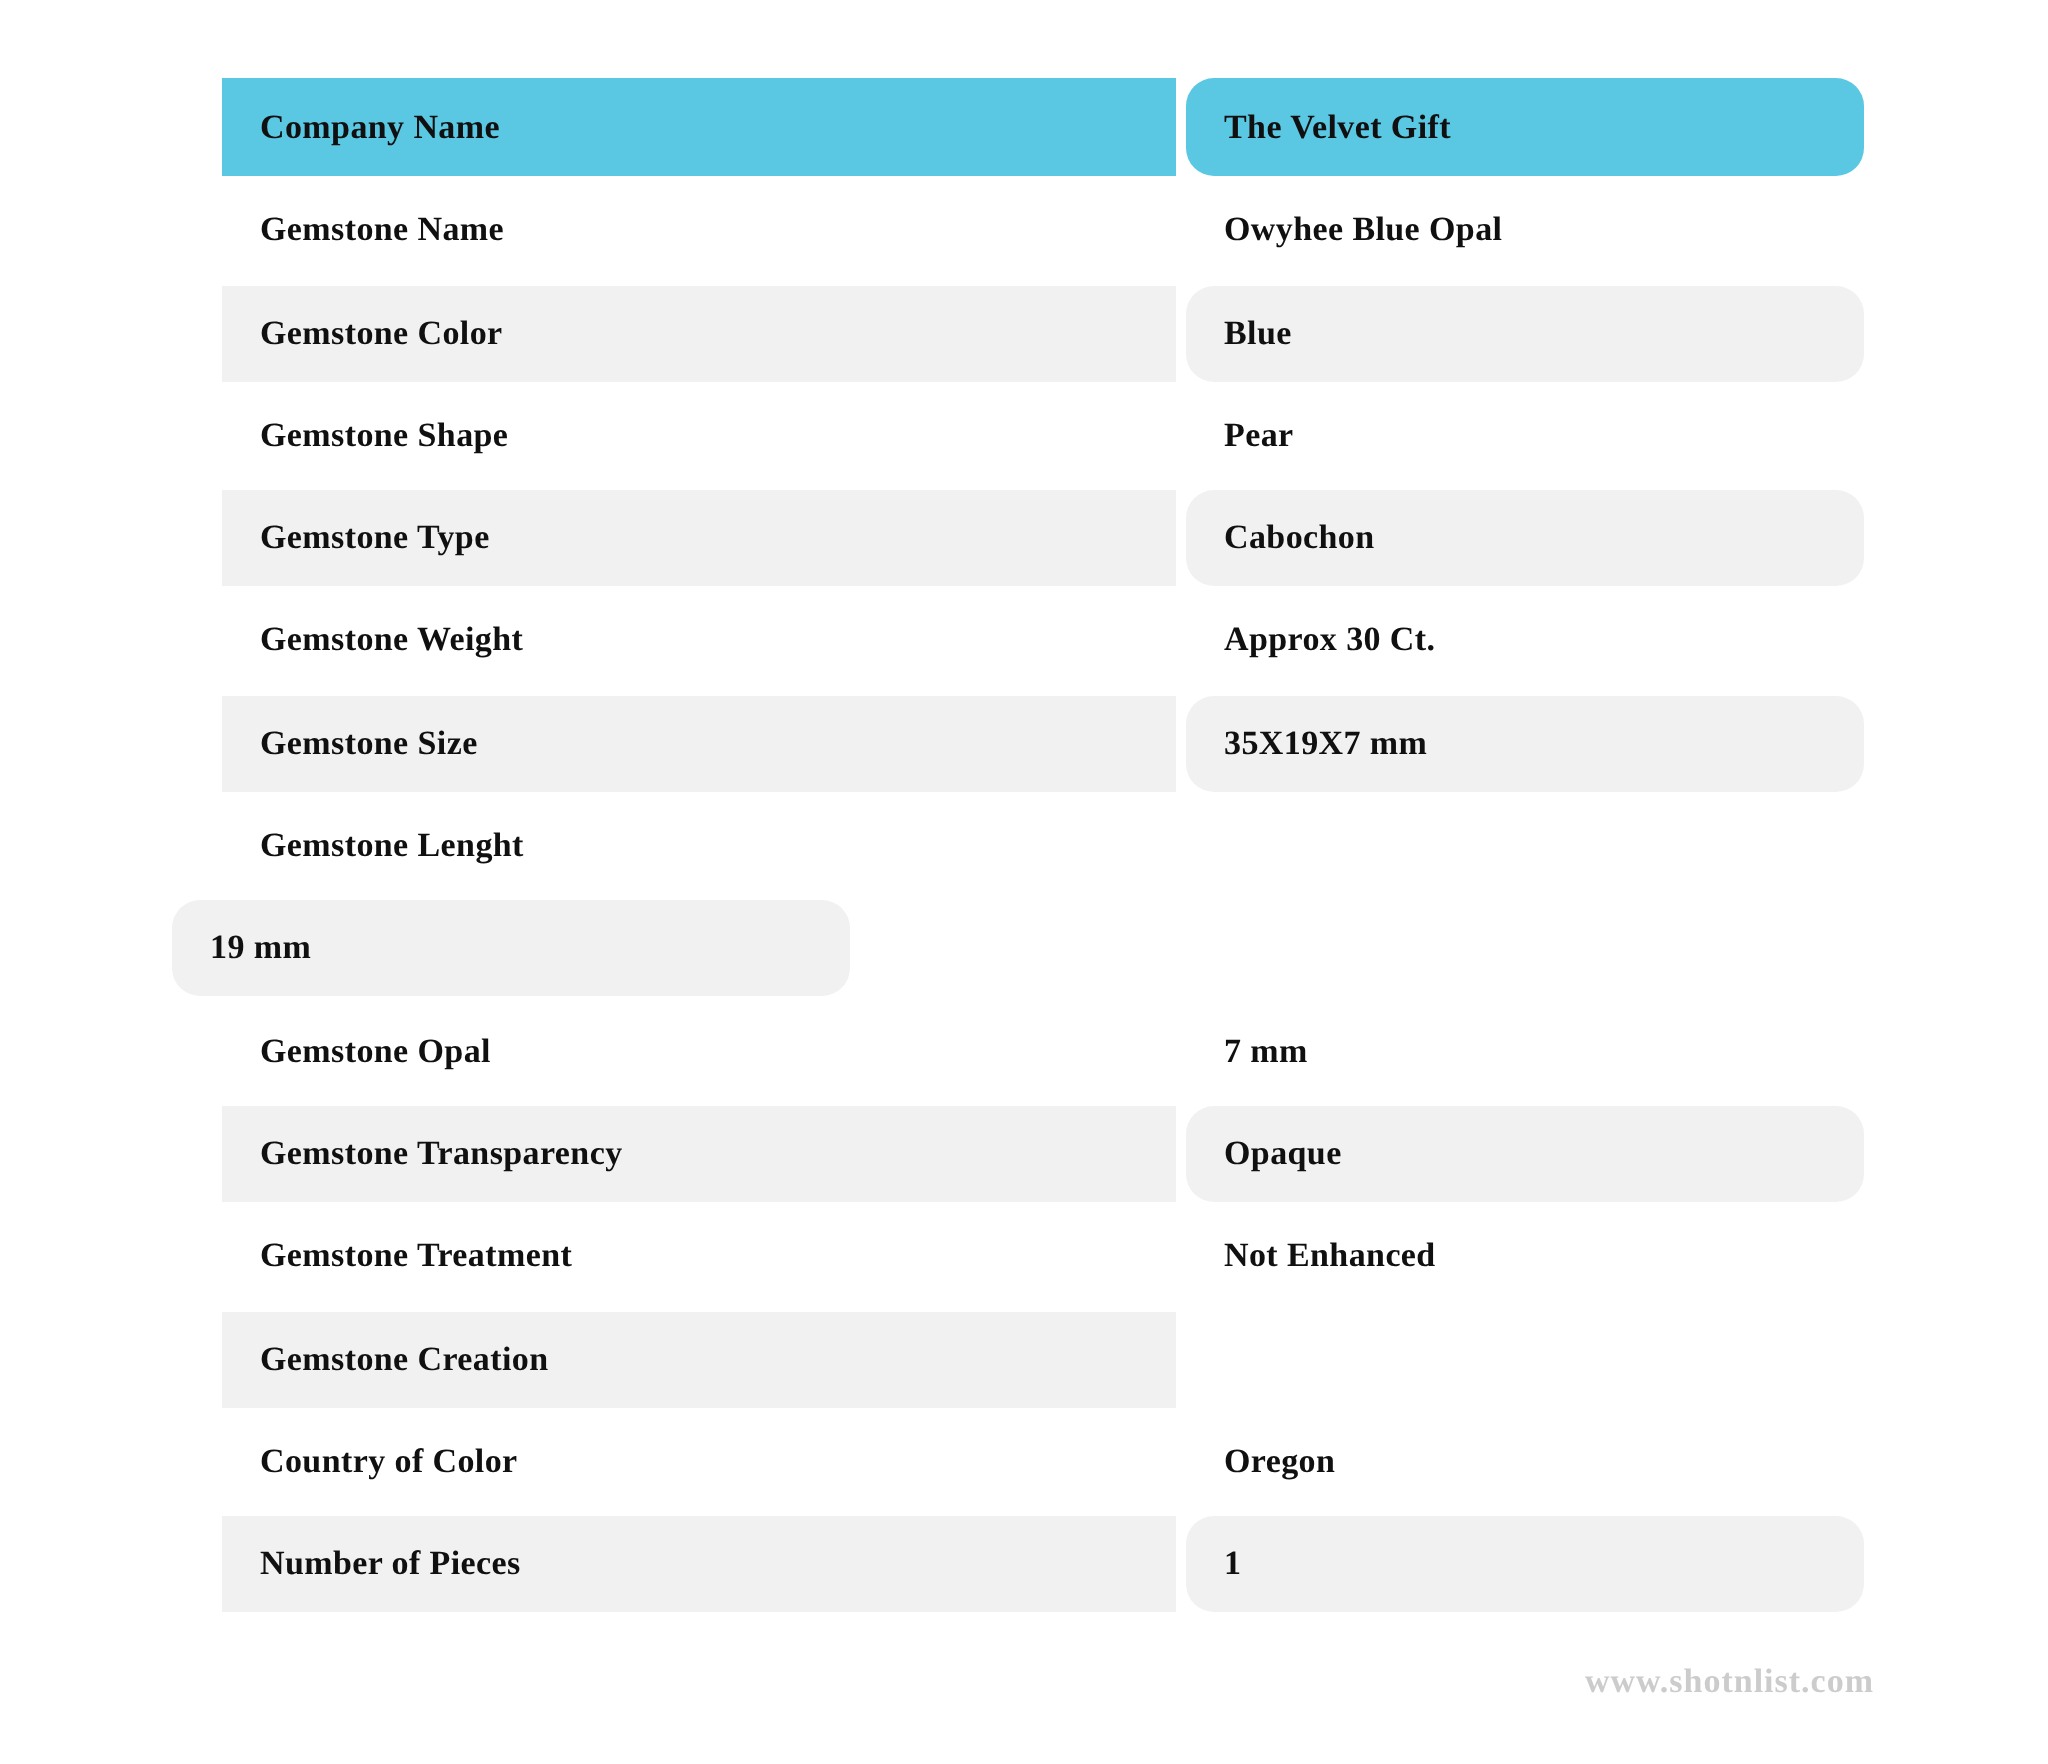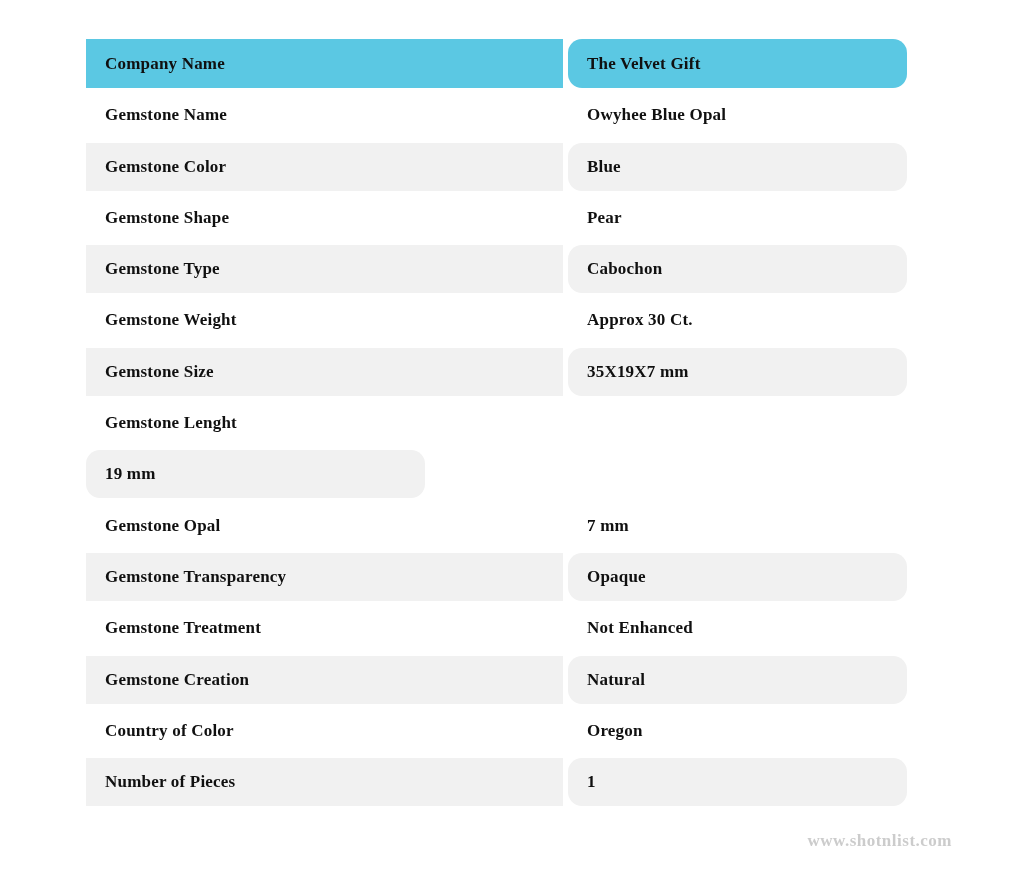--- a/index.html
+++ b/index.html
@@ -31,30 +31,30 @@
   .cell {
     display: flex;
     align-items: center;
     padding-left: 19px;
     box-sizing: border-box;
     font-weight: 700;
     font-size: 17px;
     color: #101010;
     letter-spacing: 0.2px;
   }
-  .cell.label { width: 477px; }
+  .cell.label { width: 477px; margin-left: 25px; }
   .cell.value { width: 339px; border-radius: 14px; }
   .row.header .cell { background: #5bc8e3; }
   .row.header { height: 49px; }
   .row.data:nth-child(odd) .cell { background: #f1f1f1; }
   .row.data:nth-child(even) .cell { background: #ffffff; }
   .watermark {
     position: absolute;
     top: 831px;
-    right: 72px;
+    right: 87px;
     font-weight: 700;
     font-size: 17px;
     color: #cccccc;
     letter-spacing: 0.5px;
   }
 </style>
 </head>
 <body>
 
 <div class="spec-table">
@@ -100,21 +100,20 @@
   <div class="row data">
     <div class="cell label">Gemstone Transparency</div>
     <div class="cell value">Opaque</div>
   </div>
   <div class="row data">
     <div class="cell label">Gemstone Treatment</div>
     <div class="cell value">Not Enhanced</div>
   </div>
   <div class="row data">
     <div class="cell label">Gemstone Creation</div>
-    <div class="cell value">Natural</div>
   </div>
   <div class="row data">
     <div class="cell label">Country of Color</div>
     <div class="cell value">Oregon</div>
   </div>
   <div class="row data">
     <div class="cell label">Number of Pieces</div>
     <div class="cell value">1</div>
   </div>
 </div>

